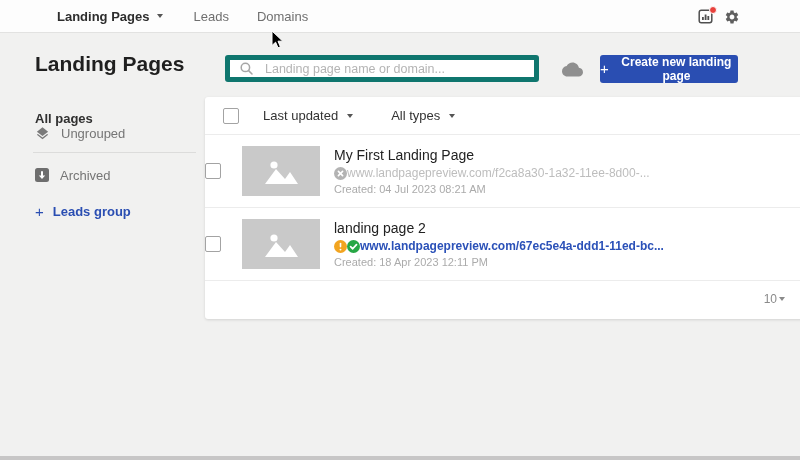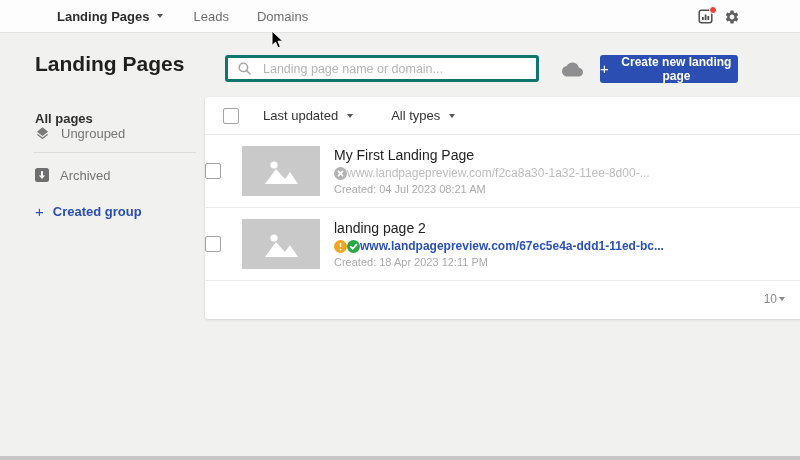--- a/index.html
+++ b/index.html
@@ -16,21 +16,21 @@
   .caret { width:0; height:0; border-left:3.5px solid transparent; border-right:3.5px solid transparent;
            border-top:4.5px solid #555; display:inline-block; }
   .nav-right { position:absolute; top:0; left:698px; height:33px; display:flex; align-items:center; gap:11px; }
   .bell-wrap { position:relative; width:15px; height:15px; }
   .red-dot { position:absolute; top:-3px; right:-4px; width:8px; height:8px; border-radius:50%;
              background:#e8413c; border:1px solid #fdfdfd; }
 
   
   .page-title { position:absolute; left:35px; top:52px; font-size:21px; font-weight:600; color:#1f1f1f; }
   .search-box { position:absolute; left:225px; top:55px; width:314px; height:27px; background:#fff;
-                border:3px solid #0f766e; border-radius:3px; display:flex; align-items:center; padding:0 10px; }
+                border:5px solid #0f766e; border-radius:3px; display:flex; align-items:center; padding:0 10px; }
   .search-box input { border:none; outline:none; flex:1; margin-left:12px; font-size:12.5px; color:#555;
                       background:transparent; font-family:"Liberation Sans", sans-serif; }
   .search-box input::placeholder { color:#b4b4b4; }
   .cloud-btn { position:absolute; left:559px; top:56px; width:26px; height:26px; display:flex;
                align-items:center; justify-content:center; cursor:pointer; }
   .create-btn { position:absolute; left:600px; top:55px; width:138px; height:28px; background:#2a4eb2;
                 border:none; border-radius:3px; color:#fff; font-size:12px; font-weight:600; cursor:pointer;
                 display:flex; align-items:center; justify-content:center; gap:6px;
                 font-family:"Liberation Sans", sans-serif; }
   .create-btn .plus { font-size:15px; font-weight:400; line-height:1; margin-top:-1px; }
@@ -149,21 +149,21 @@
   <div class="side-item" style="top:166px;">
     <svg width="14" height="14" viewBox="0 0 14 14">
       <rect x="0" y="0" width="14" height="14" rx="2.5" fill="#6e6e6e"></rect>
       <polygon points="7,11 3.8,7.4 6,7.4 6,3.2 8,3.2 8,7.4 10.2,7.4" fill="#ffffff"></polygon>
     </svg>
     <span>Archived</span>
   </div>
 
   <div class="create-group">
     <span class="plus">+</span>
-    <span>Created group</span>
+    <span>Leads group</span>
   </div>
 
   <div class="card">
 
     <div class="filter-row">
       <div class="checkbox"></div>
       <span class="filter-label">Last updated</span>
       <span class="caret"></span>
       <span class="filter-label second">All types</span>
       <span class="caret"></span>

